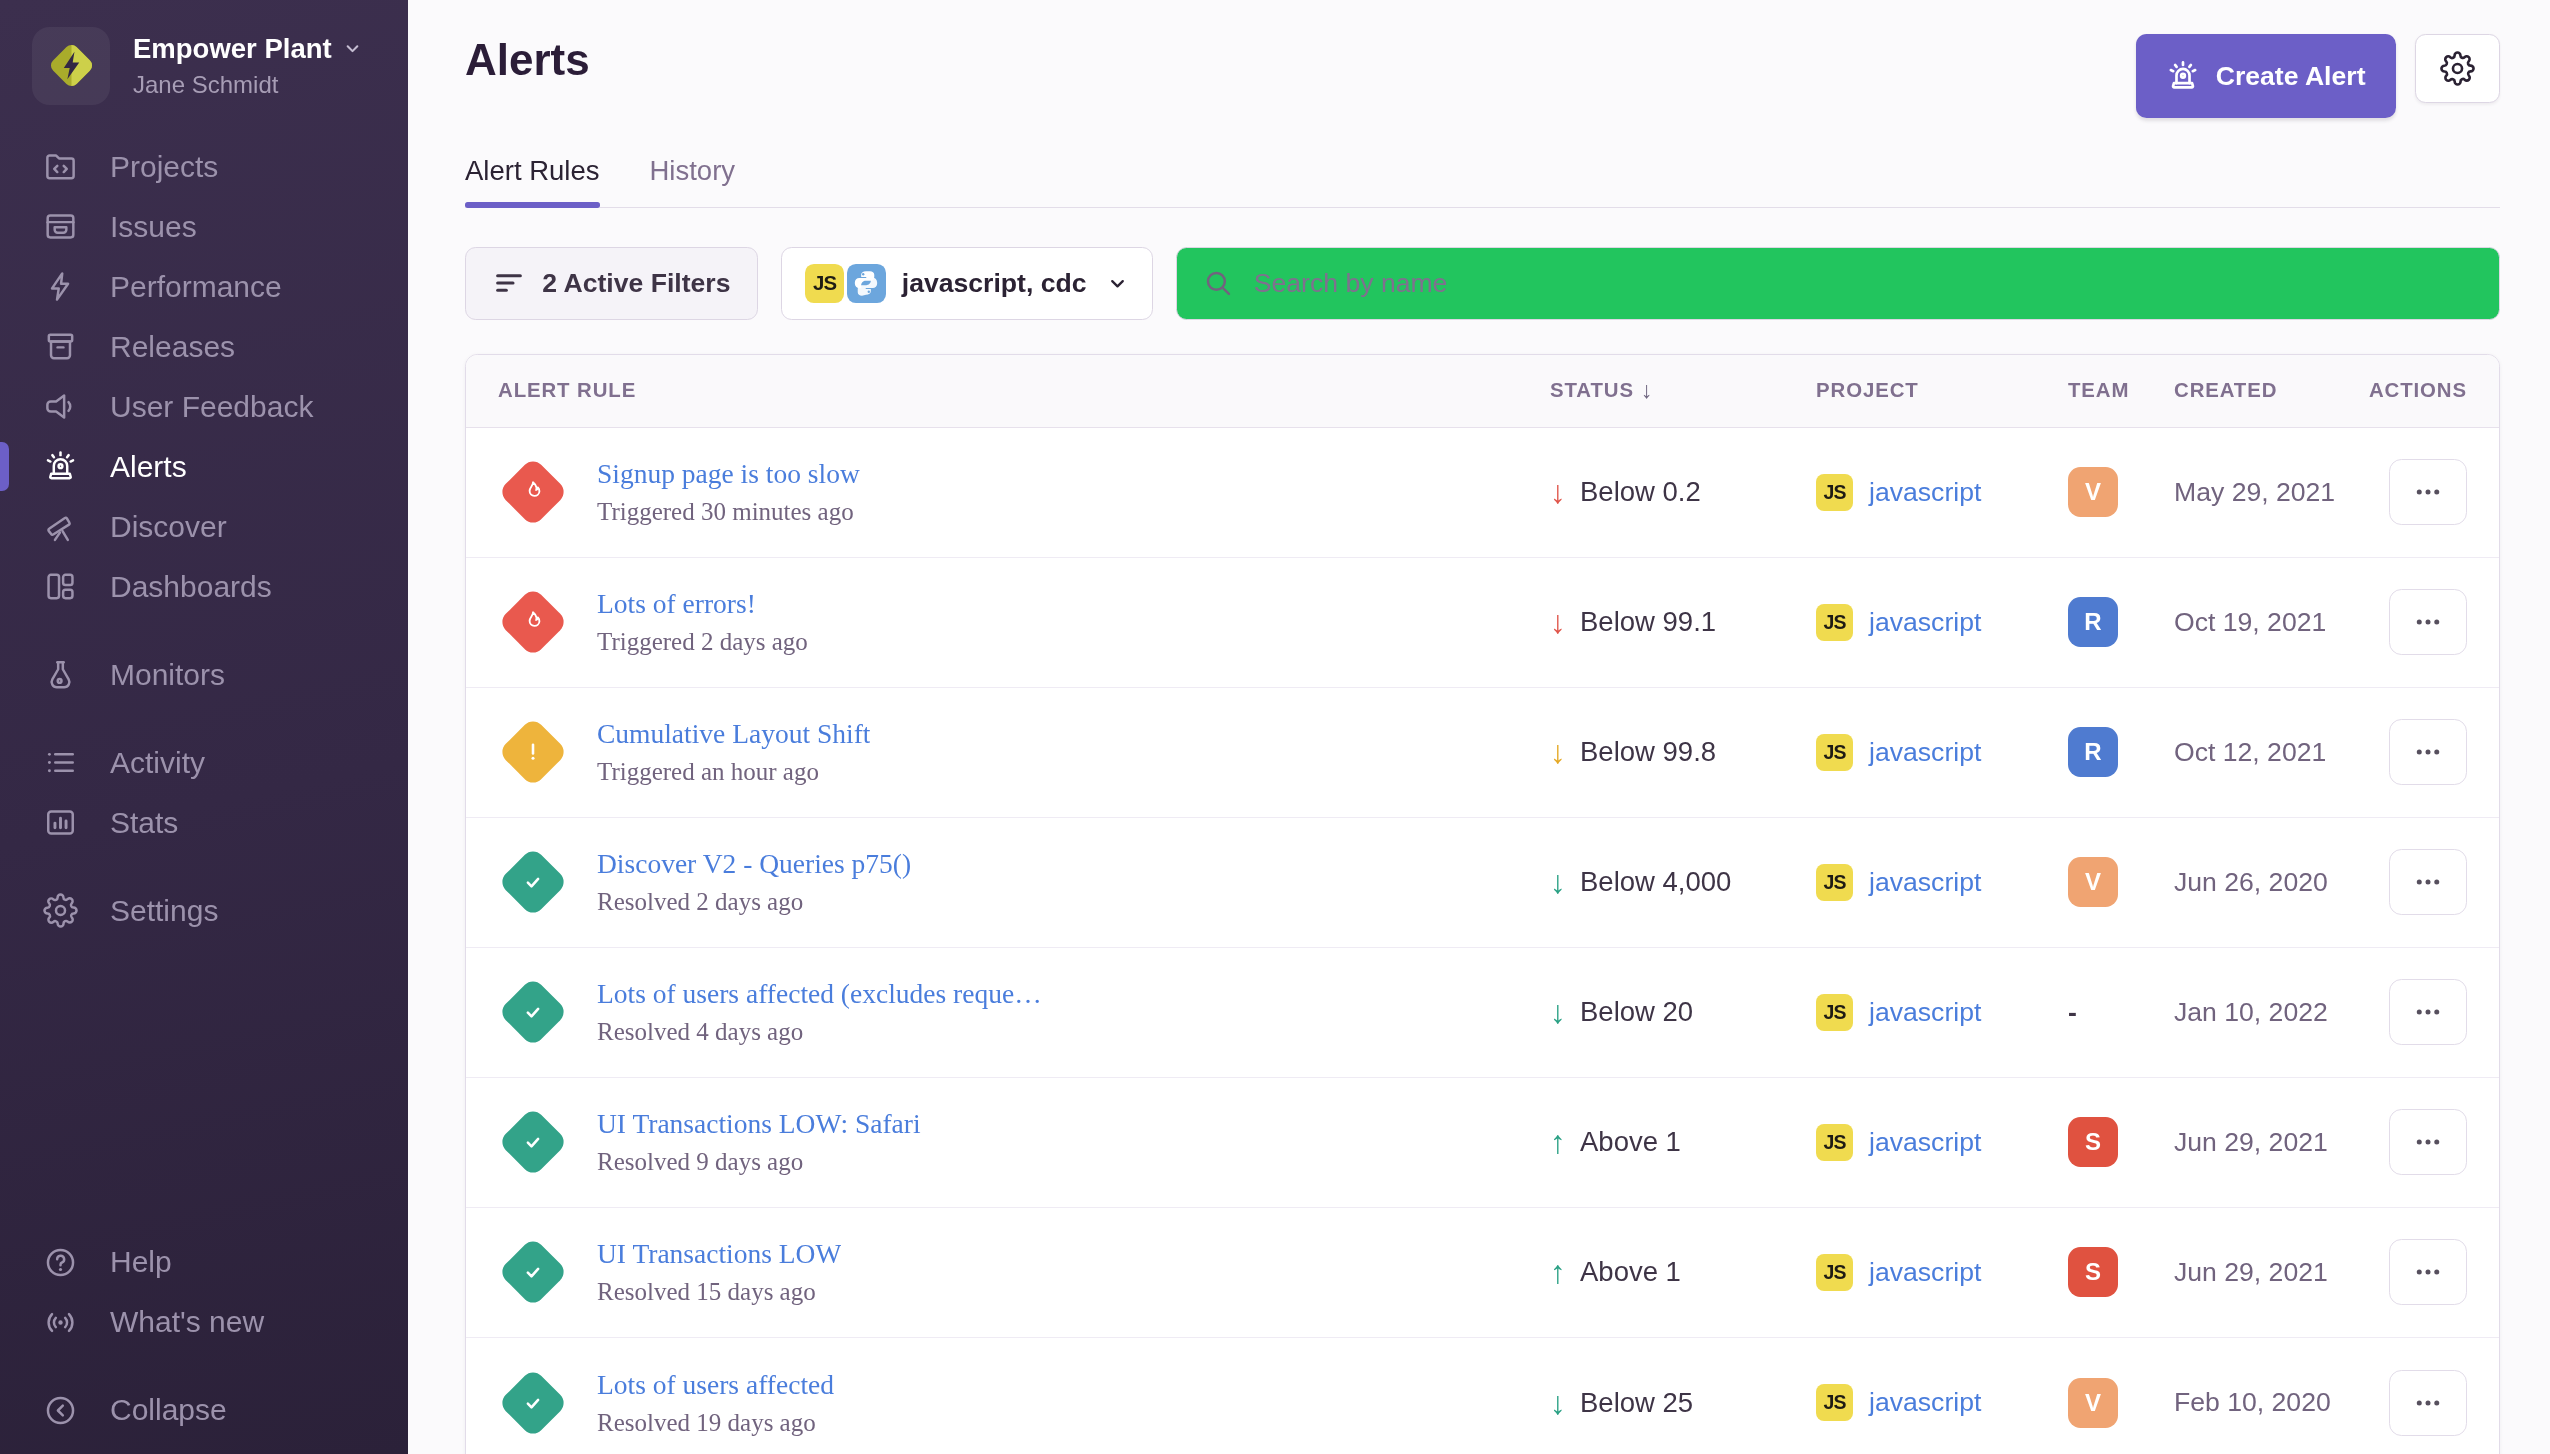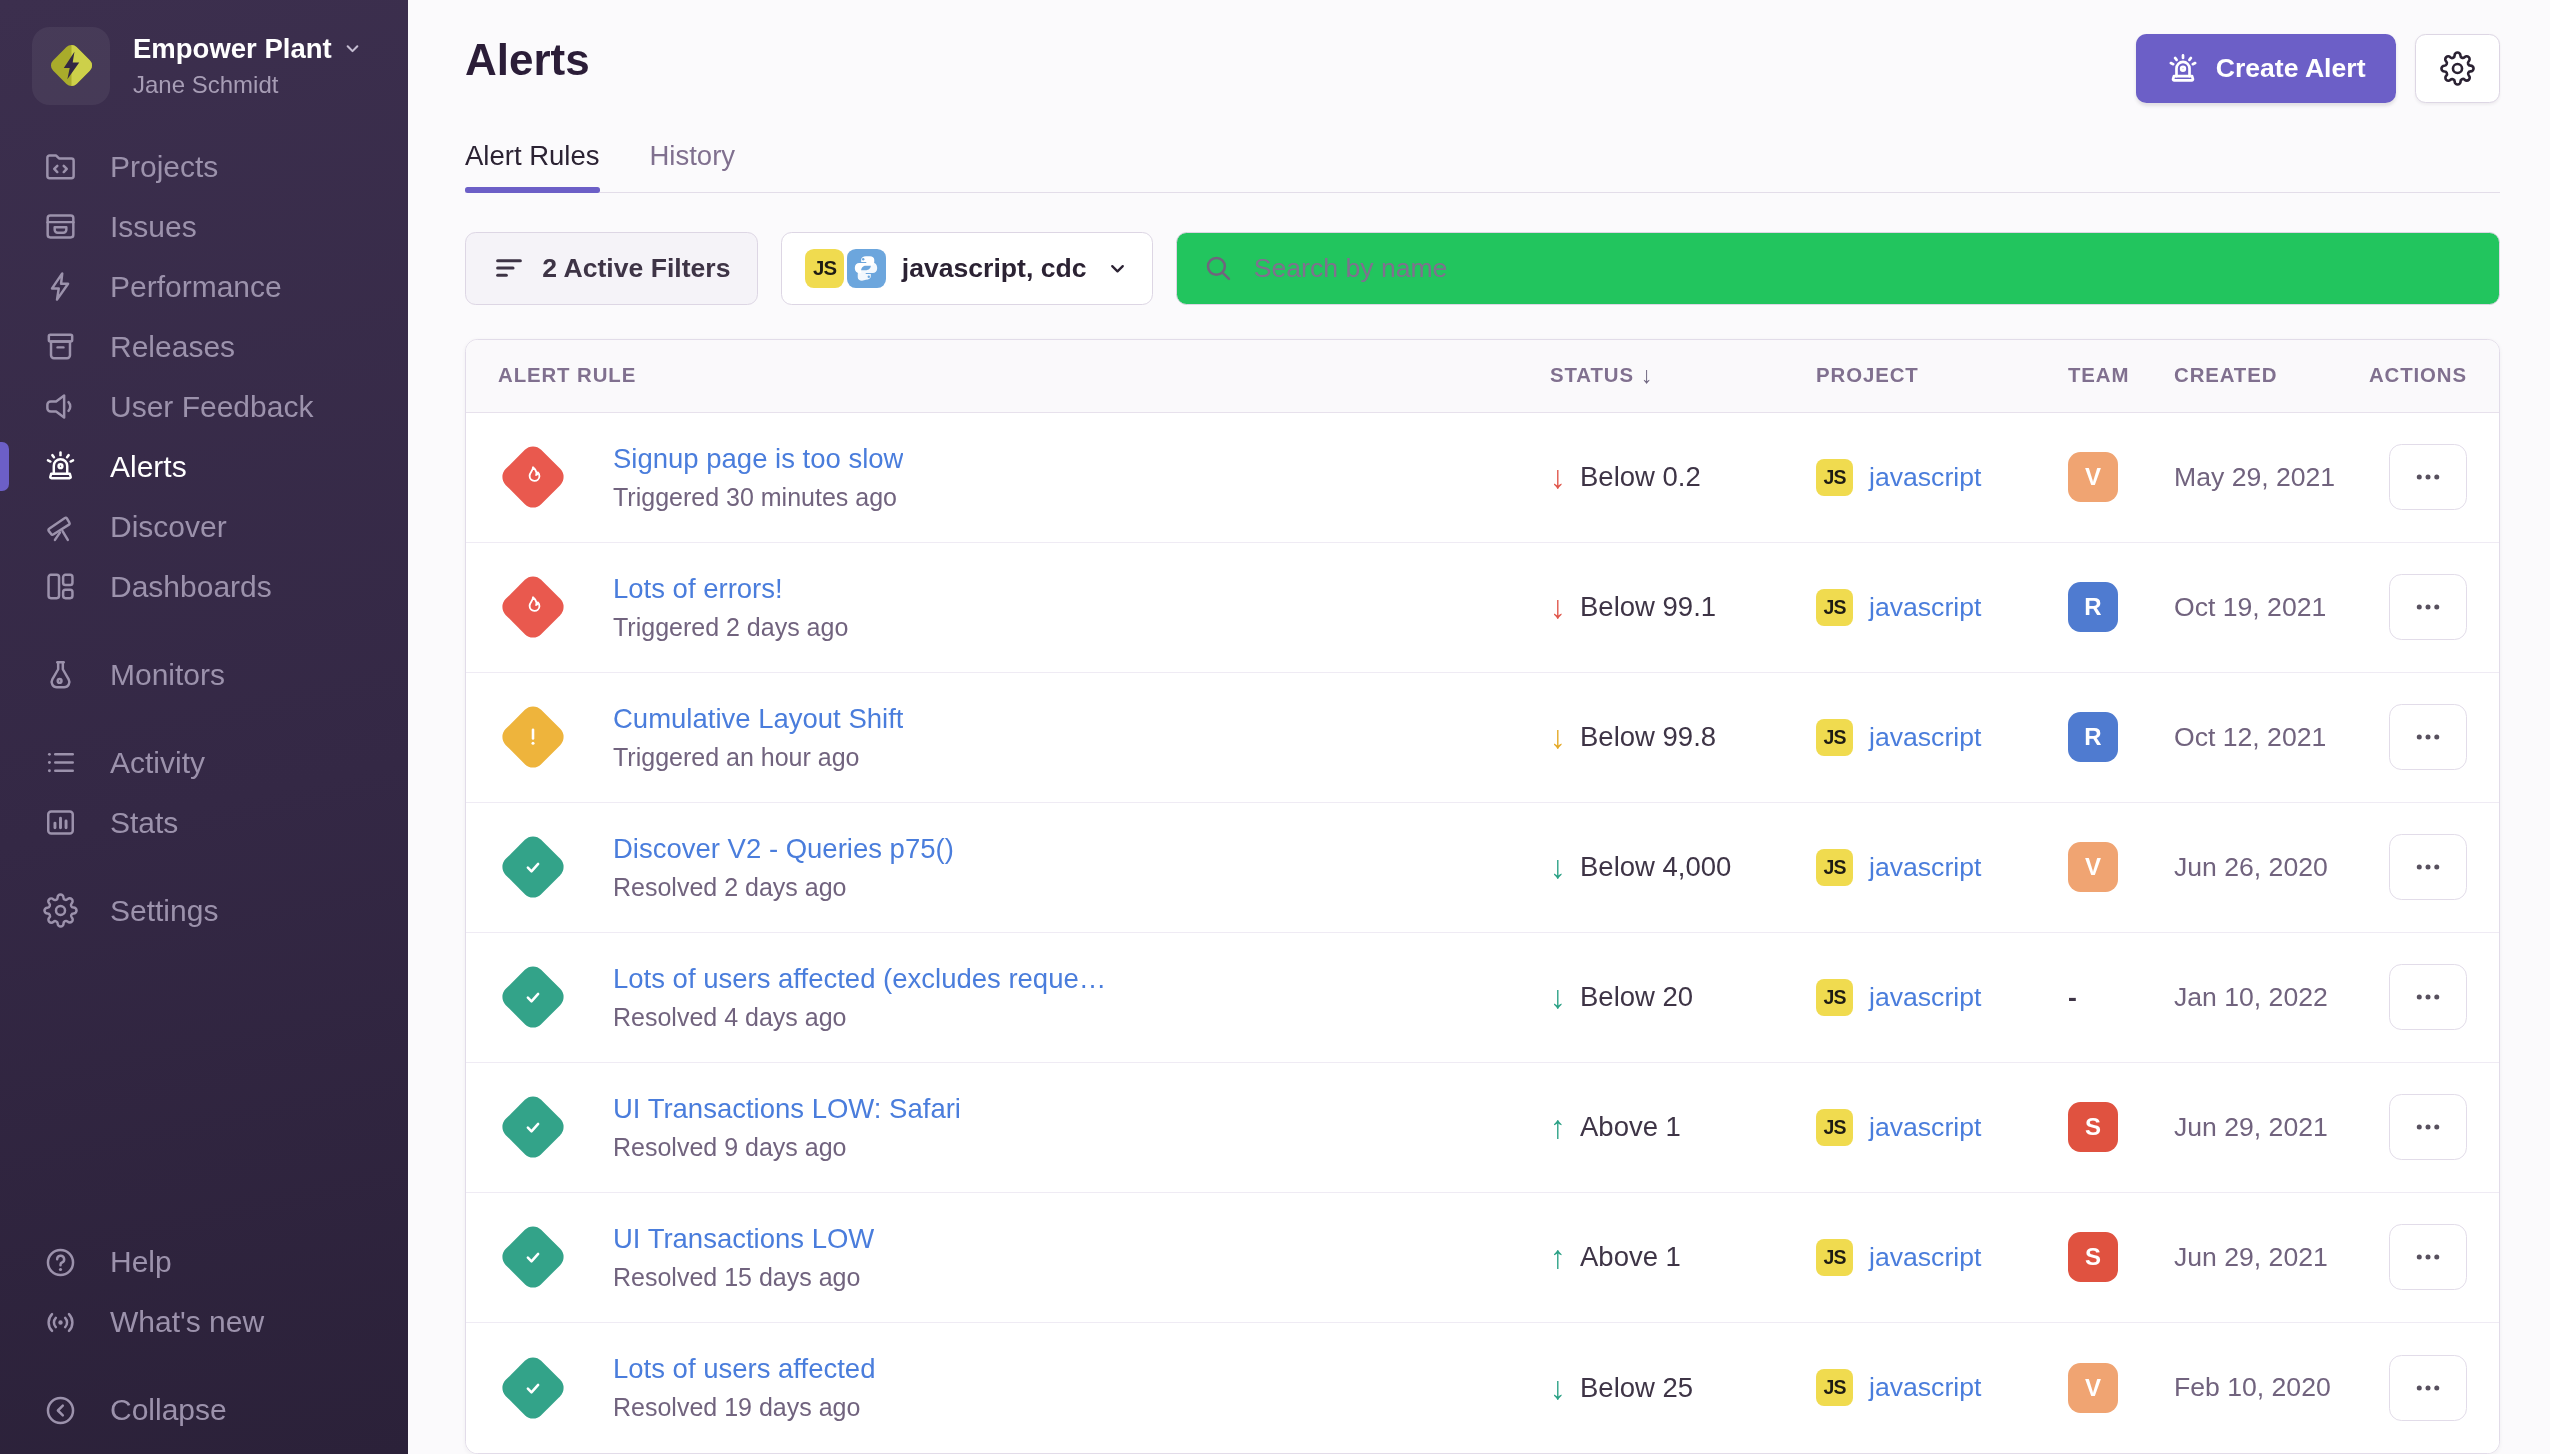--- a/index.html
+++ b/index.html
@@ -46,21 +46,21 @@
     background:var(--accent);border-radius:0 7px 7px 0;}
   .nav-gap{height:28px;}
   .sidebar-footer{margin-top:auto;padding-bottom:14px;}
 
   
   .content{flex:1;min-width:0;padding:0 50px 0 57px;}
   .page-header{display:flex;align-items:flex-start;justify-content:space-between;padding-top:34px;}
   .page-title{font-size:44px;font-weight:bold;color:#2B1D38;margin:0;line-height:1.2;}
   .header-actions{display:flex;gap:19.5px;}
   .btn{border:none;cursor:pointer;font-family:inherit;}
-  .btn-create{height:69px;background:var(--accent);color:#fff;border-radius:10.6px;
+  .btn-create{height:84px;background:var(--accent);color:#fff;border-radius:10.6px;
     font-size:26.6px;font-weight:bold;display:flex;align-items:center;gap:16px;padding:0 30px;
     box-shadow:0 2.7px 3.5px rgba(43,34,51,.12);}
   .btn-create svg{width:34px;height:34px;}
   .btn-gear{width:85px;height:69px;background:#fff;border:1.8px solid var(--border-btn);border-radius:10.6px;
     display:flex;align-items:center;justify-content:center;box-shadow:0 1.8px 2.7px rgba(43,34,51,.06);}
   .btn-gear svg{width:35px;height:35px;color:#2B2233;}
 
   .tabs{display:flex;gap:50px;margin-top:37px;border-bottom:1.8px solid #E3DDE9;}
   .tab{position:relative;font-size:27.5px;padding-bottom:19.5px;color:var(--text-head);cursor:pointer;}
   .tab.active{color:var(--text-dark);}
@@ -93,21 +93,21 @@
   .grid{display:grid;grid-template-columns:minmax(0,1fr) 266px 252px 106px 204px 89px;
     align-items:center;padding:0 32px;}
   .thead{background:#FAF9FB;border-bottom:1.8px solid #E7E1EC;height:73px;}
   .th{font-size:20.4px;font-weight:bold;color:var(--text-head);text-transform:uppercase;
     letter-spacing:0.9px;display:flex;align-items:center;gap:7px;}
   .th.right{justify-content:flex-end;}
   .sort-arrow{font-size:23px;font-weight:normal;color:#6F6680;text-transform:none;letter-spacing:0;}
   .alert-row{height:130px;border-bottom:1.8px solid var(--row-divider);background:#fff;}
   .alert-row:last-child{border-bottom:none;}
 
-  .rule-cell{display:flex;align-items:center;gap:46px;min-width:0;}
+  .rule-cell{display:flex;align-items:center;gap:30px;min-width:0;font-family:Liberation Serif, serif;}
   .diamond-wrap{width:69px;height:69px;flex:none;display:flex;align-items:center;justify-content:center;}
   .diamond{width:50px;height:50px;border-radius:11.5px;transform:rotate(45deg);
     display:flex;align-items:center;justify-content:center;}
   .diamond svg{transform:rotate(-45deg);width:28px;height:28px;}
   .sev-critical .diamond{background:var(--critical);}
   .sev-warning .diamond{background:var(--warning);}
   .sev-resolved .diamond{background:var(--resolved);}
   .diamond .ic{display:none;}
   .sev-critical .ic-fire{display:block;}
   .sev-warning .ic-warn{display:block;}

